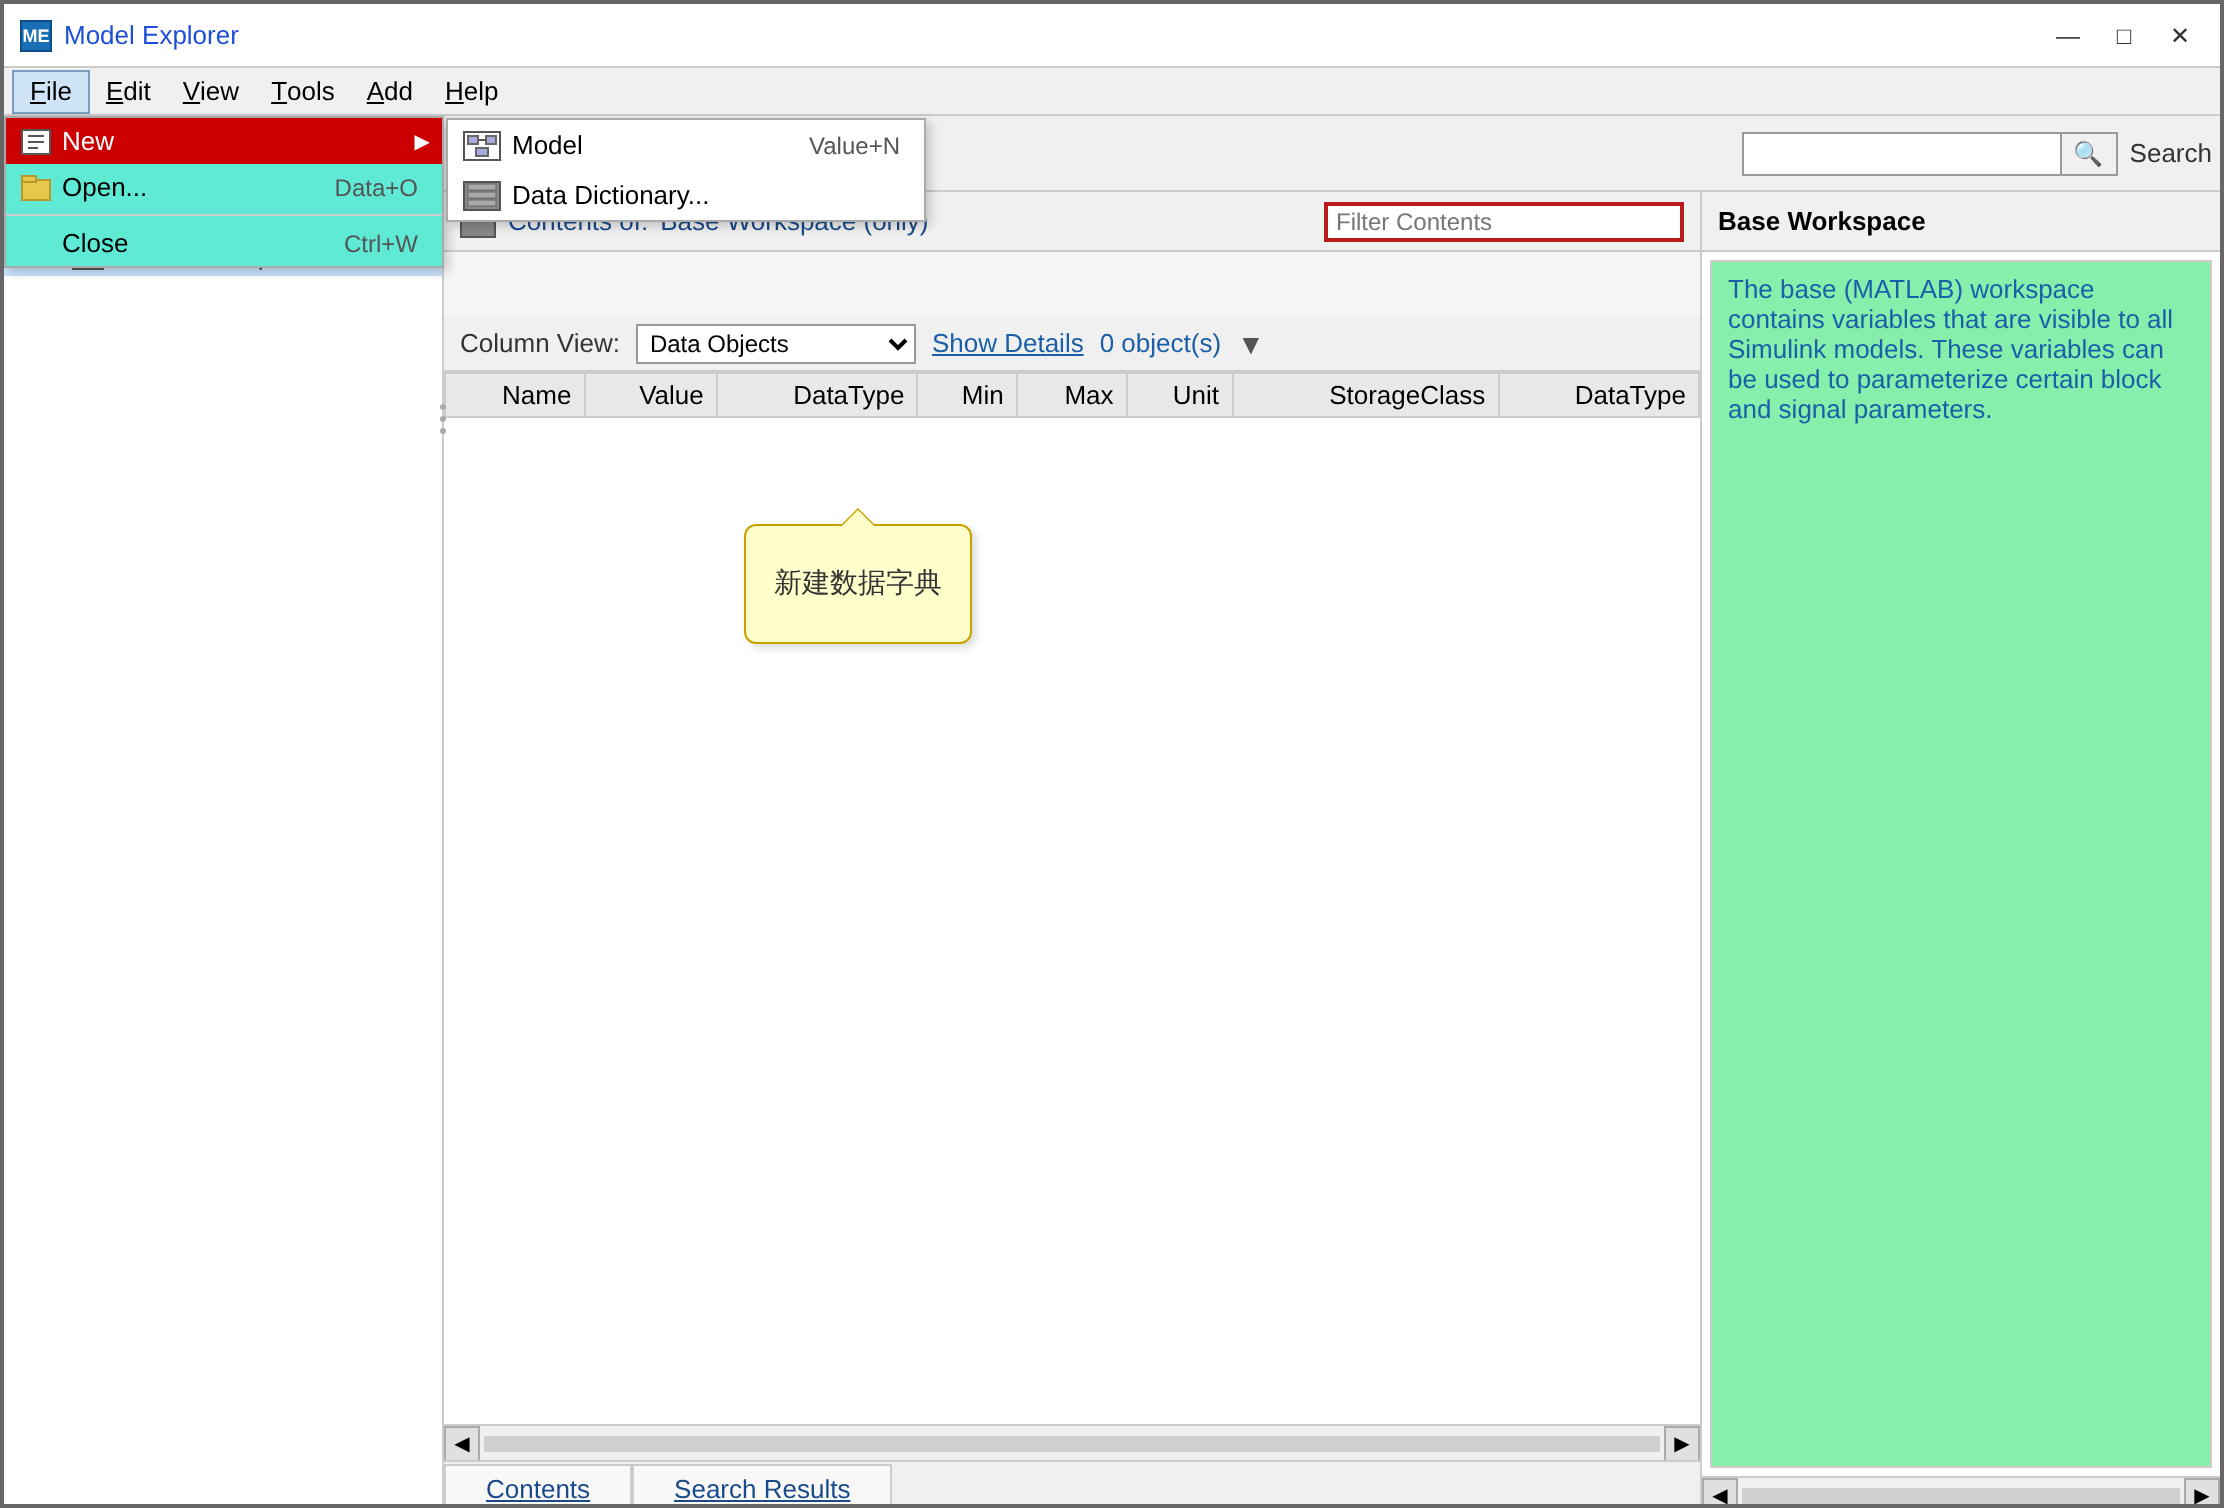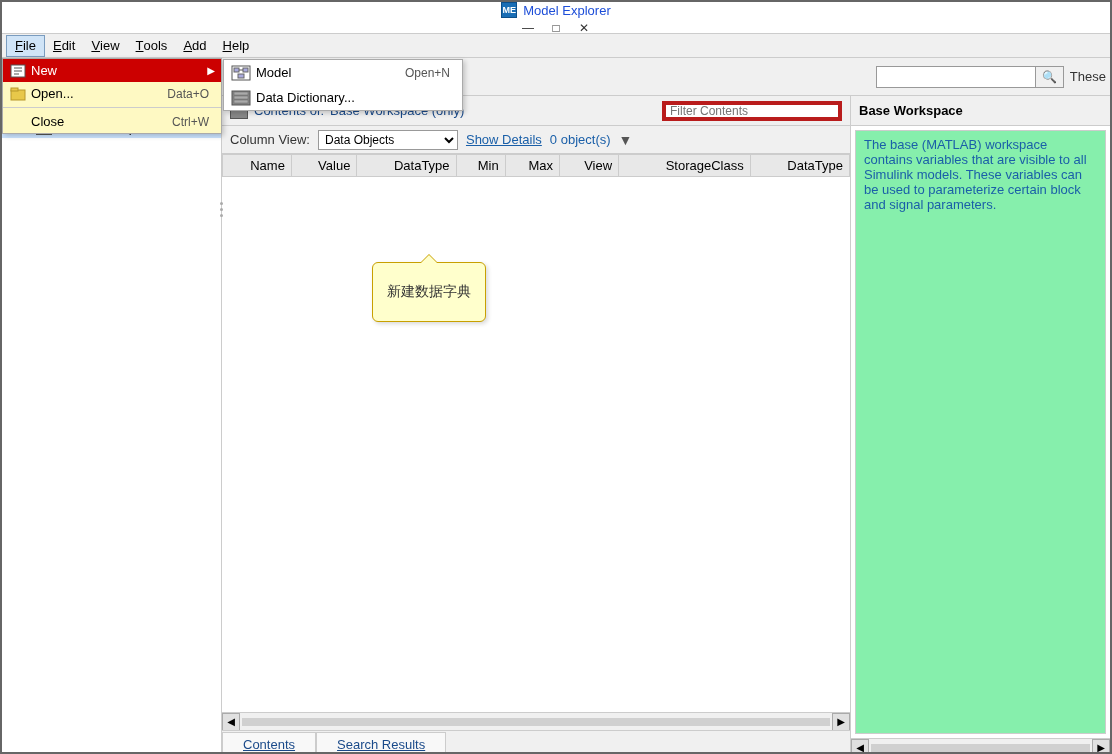--- a/index.html
+++ b/index.html
@@ -14,21 +14,20 @@
 
     
     .title-bar {
       background: #fff;
       border-bottom: 1px solid #ccc;
       display: flex;
       align-items: center;
       justify-content: space-between;
       height: 32px;
       padding: 0 8px;
-      flex-direction: column;
     }
     .title-bar-left {
       display: flex;
       align-items: center;
       gap: 6px;
     }
     .title-bar-icon {
       width: 16px;
       height: 16px;
       background: #1a6eb5;
@@ -191,37 +190,38 @@
       height: 30px;
     }
     .contents-title-area {
       display: flex;
       align-items: center;
       gap: 6px;
     }
     .filter-input {
       width: 180px;
       height: 20px;
-      border: 4px solid #b91c1c;
+      border: 2px solid #b91c1c;
       background: white;
       padding: 0 4px;
       font-size: 12px;
       color: #888;
       margin-left: 30px;
     }
 
     
     .column-view-bar {
       background: #f0f0f0;
       border-bottom: 1px solid #ccc;
       padding: 3px 8px;
       display: flex;
       align-items: center;
       gap: 8px;
       height: 28px;
+      margin-top: 32px;
     }
     .column-view-label {
       font-size: 13px;
       color: #333;
     }
     .column-view-select {
       height: 20px;
       border: 1px solid #999;
       background: white;
       padding: 0 2px;
@@ -363,21 +363,21 @@
       display: flex;
       align-items: center;
     }
 
     
     .file-menu-highlight {
       position: absolute;
       top: 56px;
       left: 0;
       width: 220px;
-      background: #fef9c3;
+      background: #5eead4;
       border: 1px solid #aaa;
       box-shadow: 2px 2px 5px rgba(0,0,0,0.2);
       z-index: 100;
     }
 
     .dropdown-item {
       display: flex;
       align-items: center;
       padding: 4px 12px 4px 28px;
       cursor: pointer;
@@ -536,21 +536,21 @@
     <button class="toolbar-btn" style="background:#c00; color:white; font-size:10px; font-weight:bold;">M</button>
     <div class="toolbar-separator"></div>
     <button class="toolbar-btn">◀</button>
     <button class="toolbar-btn">▶</button>
     <button class="toolbar-btn">⊞</button>
     <button class="toolbar-btn">⊟</button>
 
     <div class="search-container">
       <input type="text" class="search-input" placeholder="" style="">
       <button class="search-btn">🔍</button>
-      <span class="search-label">These</span>
+      <span class="search-label">Search</span>
     </div>
   </div>
 
   <div class="main-layout">
 
     <div class="left-panel">
       <div class="tree-item">
         <span class="tree-arrow">▼</span>
         <span style="display:inline-block; width:16px; height:14px; background:#1a6eb5; border:1px solid #0d4f8a; vertical-align:middle; margin-right:3px;"></span>
         <span>Simulink Root</span>
@@ -586,21 +586,21 @@
 
       <div class="table-container">
         <table class="data-table">
           <thead>
             <tr>
               <th>Name</th>
               <th>Value</th>
               <th>DataType</th>
               <th>Min</th>
               <th>Max</th>
-              <th>View</th>
+              <th>Unit</th>
               <th>StorageClass</th>
               <th>DataType</th>
             </tr>
           </thead>
           <tbody>
           </tbody>
         </table>
       </div>
 
       <div style="position:absolute; left:218px; top:200px; display:flex; flex-direction:column; gap:3px;">
@@ -675,21 +675,21 @@
         <span class="submenu-item-icon">
           <svg width="20" height="16" viewBox="0 0 20 16">
             <rect x="1" y="1" width="18" height="14" fill="white" stroke="#555" stroke-width="1"></rect>
             <rect x="3" y="3" width="5" height="4" fill="#aad" stroke="#666" stroke-width="1"></rect>
             <rect x="12" y="3" width="5" height="4" fill="#aad" stroke="#666" stroke-width="1"></rect>
             <rect x="7" y="9" width="6" height="4" fill="#aad" stroke="#666" stroke-width="1"></rect>
             <line x1="8" y1="5" x2="12" y2="5" stroke="#555" stroke-width="1" marker-end="url(#arr)"></line>
           </svg>
         </span>
         <span>Model</span>
-        <span class="shortcut">Open+N</span>
+        <span class="shortcut">Value+N</span>
       </div>
 
       <div class="submenu-item">
         <span class="submenu-item-icon">
           <svg width="20" height="16" viewBox="0 0 20 16">
             <rect x="1" y="1" width="18" height="14" fill="#888" stroke="#555" stroke-width="1"></rect>
             <rect x="3" y="2" width="14" height="3" fill="#aaa" stroke="#666" stroke-width="0.5"></rect>
             <rect x="3" y="6" width="14" height="3" fill="#aaa" stroke="#666" stroke-width="0.5"></rect>
             <rect x="3" y="10" width="14" height="3" fill="#aaa" stroke="#666" stroke-width="0.5"></rect>
           </svg>

